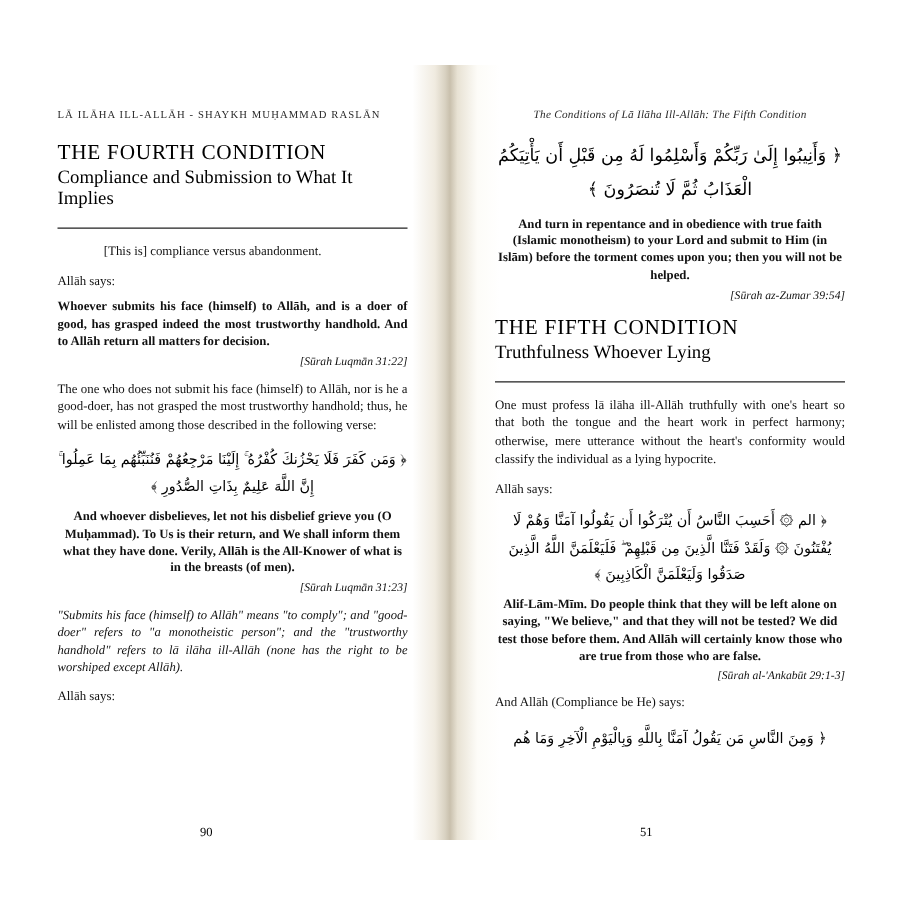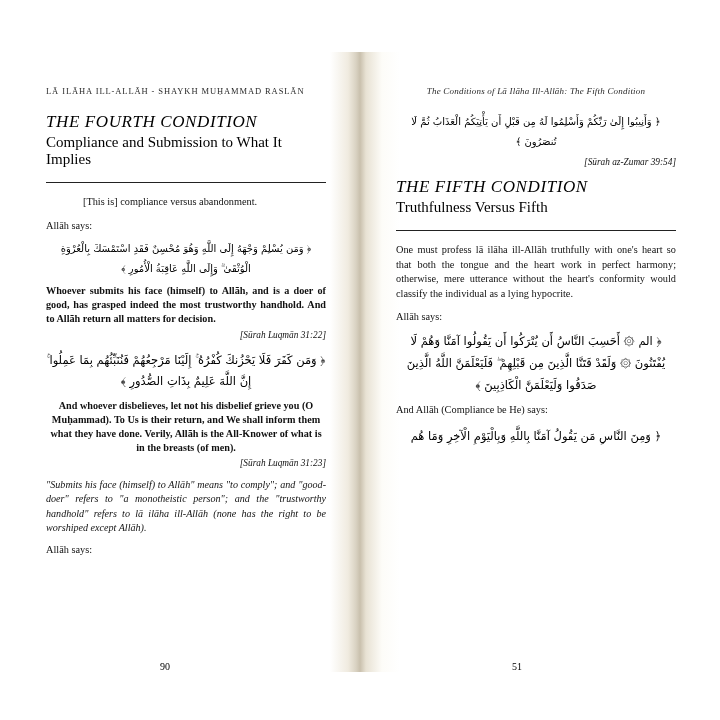--- a/index.html
+++ b/index.html
@@ -67,21 +67,20 @@
     font-variant: normal;
     text-align: center;
     font-size: 9px;
   }
   .chapter-title {
     font-size: 17px;
     font-variant: small-caps;
     letter-spacing: 0.6px;
     margin: 10px 0 2px 0;
     color: #000;
-    font-style: italic;
   }
   .chapter-sub {
     font-size: 15px;
     margin: 0 0 14px 0;
     color: #000;
   }
   .hr-thin {
     border: none;
     border-top: 1px solid #222;
     margin: 2px 0 0 0;
@@ -91,21 +90,21 @@
     line-height: 1.42;
     margin: 0 0 9px 0;
     text-align: justify;
   }
   p.body.tight { margin-bottom: 6px; }
   .italic { font-style: italic; }
   .arabic {
     direction: rtl;
     text-align: center;
     font-family: "DejaVu Sans", "Liberation Sans", sans-serif;
-    font-size: 10px;
+    font-size: 14px;
     line-height: 1.95;
     margin: 6px 0 6px 0;
     color: #000;
   }
   .arabic.small { font-size: 11.5px; line-height: 1.9; }
   .translation {
     font-size: 10.2px;
     line-height: 1.35;
     font-weight: bold;
     text-align: center;
@@ -145,53 +144,56 @@
       <div class="running-head">LĀ ILĀHA ILL-ALLĀH - SHAYKH MUḤAMMAD RASLĀN</div>
 
       <div class="chapter-title">THE FOURTH CONDITION</div>
       <div class="chapter-sub">Compliance and Submission to What It Implies</div>
       <hr class="hr-thin">
 
       <p class="body" style="margin-top:12px;margin-left:37px;">[This is] compliance versus abandonment.</p>
 
       <p class="body tight">Allāh says:</p>
 
-      <div class="arabic">﴿ وَمَن يُسْلِمْ وَجْهَهُ إِلَى اللَّهِ وَهُوَ مُحْسِنٌ فَقَدِ اسْتَمْسَكَ بِالْعُرْوَةِ الْوُثْقَىٰ ۗ وَإِلَى اللَّهِ عَاقِبَةُ الْأُمُورِ ﴾</div>
 
       <p class="translation left">Whoever submits his face (himself) to Allāh, and is a doer of good, has grasped indeed the most trustworthy handhold. And to Allāh return all matters for decision.</p>
       <div class="citation">[Sūrah Luqmān 31:22]</div>
 
+      <p class="body">The one who does not submit his face (himself) to Allāh, nor is he a good-doer, has not grasped the most trustworthy handhold; thus, he will be enlisted among those described in the following verse:</p>
 
       <div class="arabic small">﴿ وَمَن كَفَرَ فَلَا يَحْزُنكَ كُفْرُهُ ۚ إِلَيْنَا مَرْجِعُهُمْ فَنُنَبِّئُهُم بِمَا عَمِلُوا ۚ إِنَّ اللَّهَ عَلِيمٌ بِذَاتِ الصُّدُورِ ﴾</div>
 
       <p class="translation">And whoever disbelieves, let not his disbelief grieve you (O Muḥammad). To Us is their return, and We shall inform them what they have done. Verily, Allāh is the All-Knower of what is in the breasts (of men).</p>
       <div class="citation">[Sūrah Luqmān 31:23]</div>
 
       <p class="gloss italic">"Submits his face (himself) to Allāh" means "to comply"; and "good-doer" refers to "a monotheistic person"; and the "trustworthy handhold" refers to lā ilāha ill-Allāh (none has the right to be worshiped except Allāh).</p>
 
       <p class="body">Allāh says:</p>
     </div>
 
     <div class="page page-right">
       <div class="running-head italic">The Conditions of Lā Ilāha Ill-Allāh: The Fifth Condition</div>
 
       <div class="arabic" style="margin-top:14px;">﴿ وَأَنِيبُوا إِلَىٰ رَبِّكُمْ وَأَسْلِمُوا لَهُ مِن قَبْلِ أَن يَأْتِيَكُمُ الْعَذَابُ ثُمَّ لَا تُنصَرُونَ ﴾</div>
 
+      <p class="translation">And turn in repentance and in obedience with true faith (Islamic monotheism) to your Lord and submit to Him (in Islām) before the torment comes upon you; then you will not be helped.</p>
       <div class="citation">[Sūrah az-Zumar 39:54]</div>
 
       <div class="chapter-title" style="margin-top:2px;">THE FIFTH CONDITION</div>
-      <div class="chapter-sub">Truthfulness Versus Fifth</div>
+      <div class="chapter-sub">Truthfulness Whoever Lying</div>
       <hr class="hr-thin">
 
       <p class="body" style="margin-top:12px;">One must profess lā ilāha ill-Allāh truthfully with one's heart so that both the tongue and the heart work in perfect harmony; otherwise, mere utterance without the heart's conformity would classify the individual as a lying hypocrite.</p>
 
       <p class="body tight">Allāh says:</p>
 
       <div class="arabic small">﴿ الم ۞ أَحَسِبَ النَّاسُ أَن يُتْرَكُوا أَن يَقُولُوا آمَنَّا وَهُمْ لَا يُفْتَنُونَ ۞ وَلَقَدْ فَتَنَّا الَّذِينَ مِن قَبْلِهِمْ ۖ فَلَيَعْلَمَنَّ اللَّهُ الَّذِينَ صَدَقُوا وَلَيَعْلَمَنَّ الْكَاذِبِينَ ﴾</div>
 
+      <p class="translation">Alif-Lām-Mīm. Do people think that they will be left alone on saying, "We believe," and that they will not be tested? We did test those before them. And Allāh will certainly know those who are true from those who are false.</p>
+      <div class="citation">[Sūrah al-'Ankabūt 29:1-3]</div>
 
       <p class="body">And Allāh (Compliance be He) says:</p>
 
       <div class="arabic small">﴿ وَمِنَ النَّاسِ مَن يَقُولُ آمَنَّا بِاللَّهِ وَبِالْيَوْمِ الْآخِرِ وَمَا هُم</div>
     </div>
 
     <div class="folio folio-left">90</div>
     <div class="folio folio-right">51</div>
   </div>
 </div>

